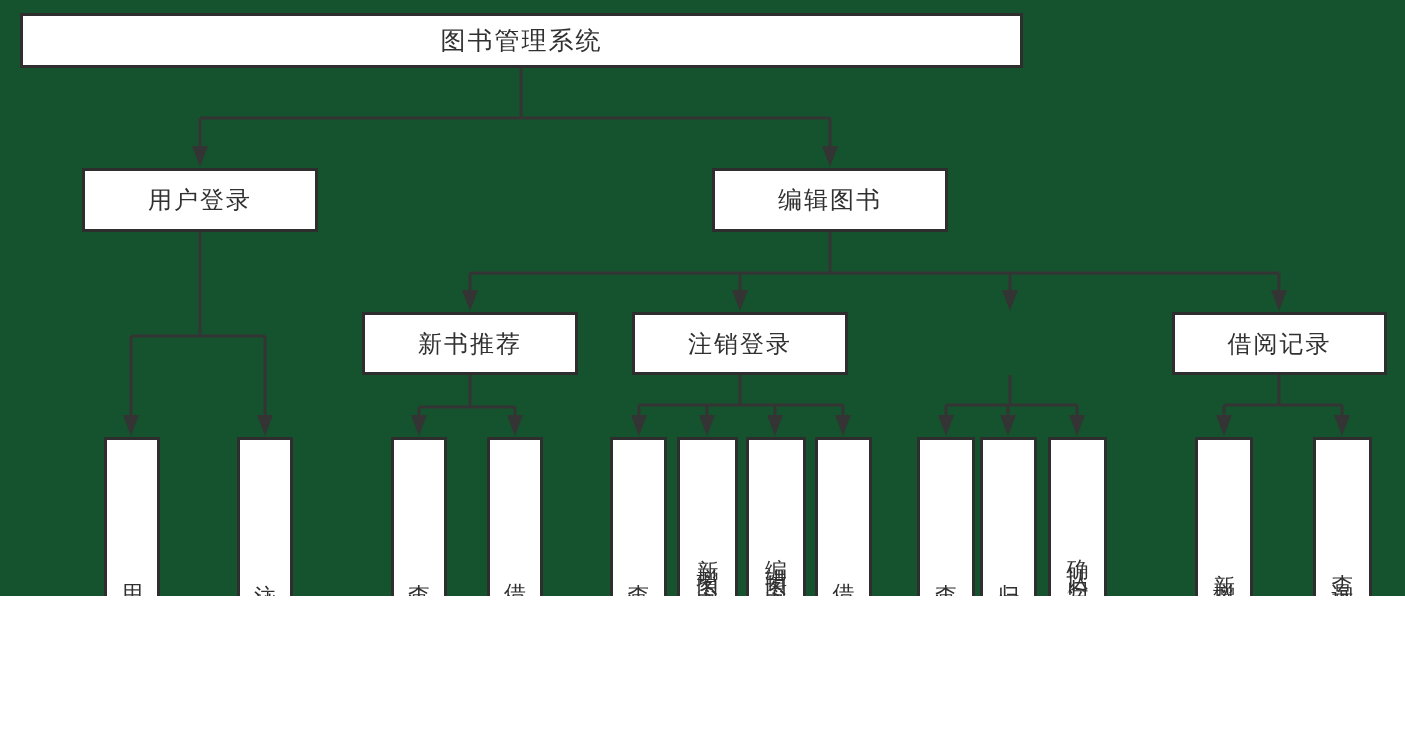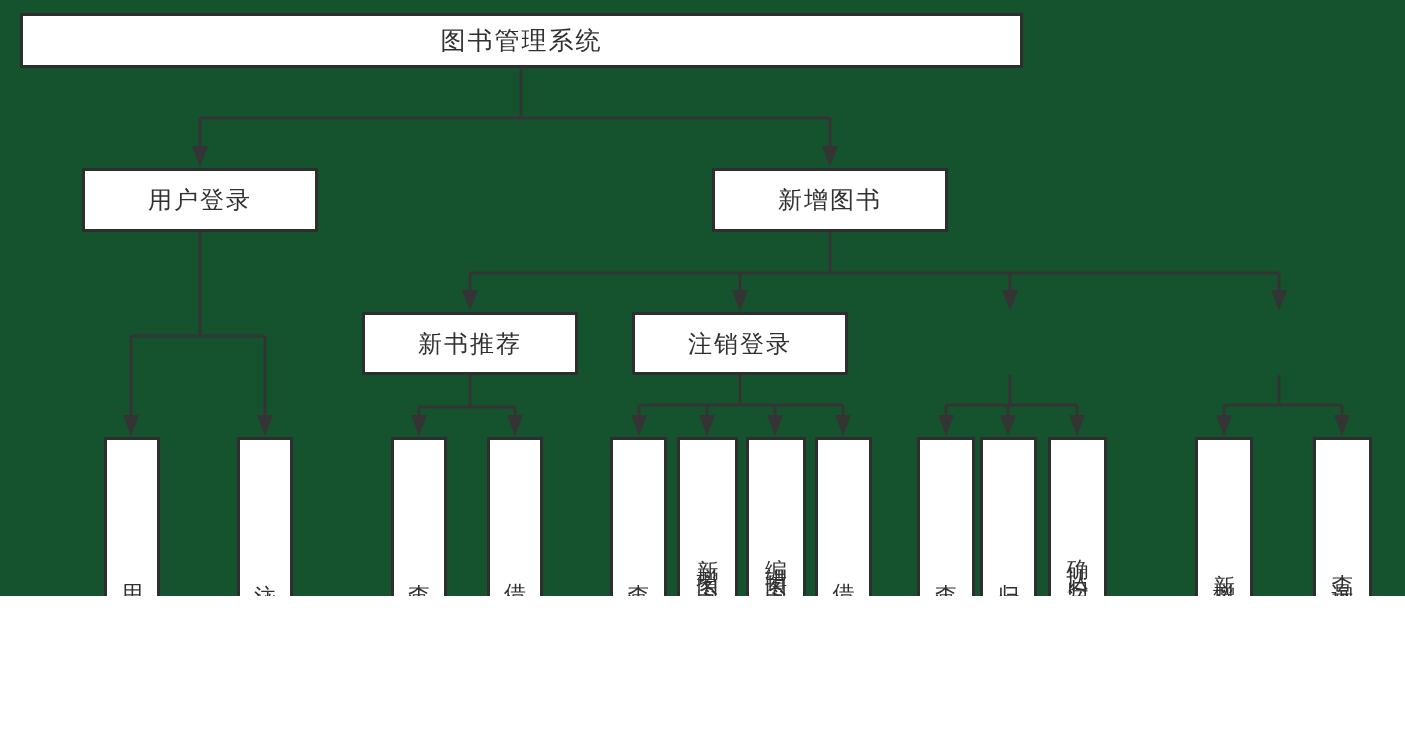--- a/index.html
+++ b/index.html
@@ -128,28 +128,31 @@
   </svg>
 
   <div class="node h-node" id="n-root">
     <span>图书管理系统</span>
   </div>
 
   <div class="node h-node" id="n-user-login">
     <span>用户登录</span>
   </div>
   <div class="node h-node" id="n-book-mgmt">
-    <span>新增图书</span>
+    <span>编辑图书</span>
   </div>
 
   <div class="node h-node" id="n-new-book-rec">
     <span>新书推荐</span>
   </div>
   <div class="node h-node" id="n-book-borrow">
     <span>注销登录</span>
+  </div>
+  <div class="node h-node" id="n-borrow-records">
+    <span>借阅记录</span>
   </div>
 
   <div class="node leaf" id="l-user-login">
     <span class="vtext">用户登录</span>
   </div>
   <div class="node leaf" id="l-logout">
     <span class="vtext">注销登录</span>
   </div>
   <div class="node leaf" id="l-rec-query">
     <span class="vtext">查询图书</span>

